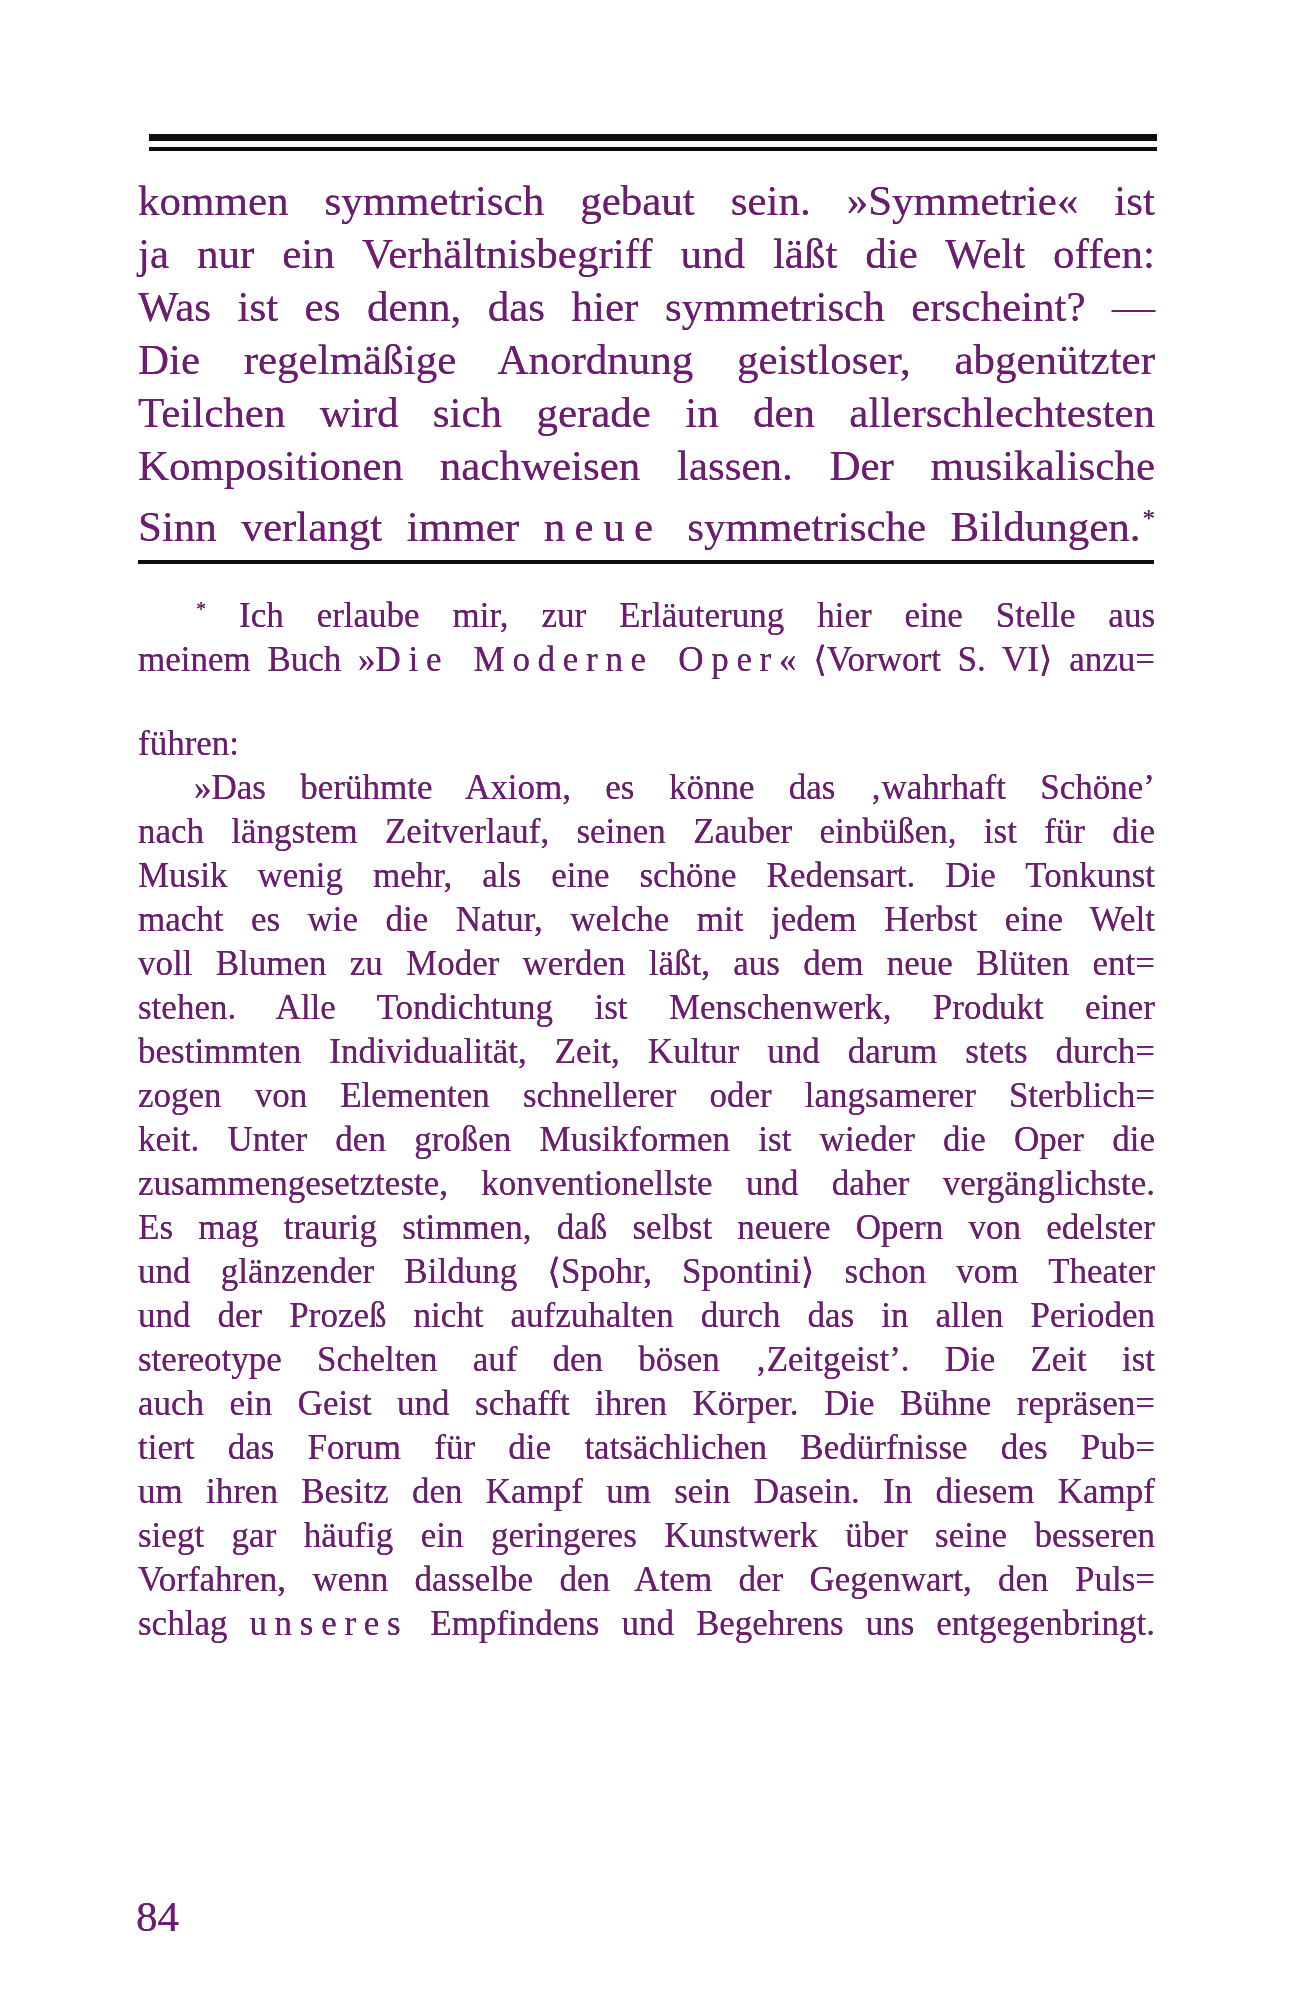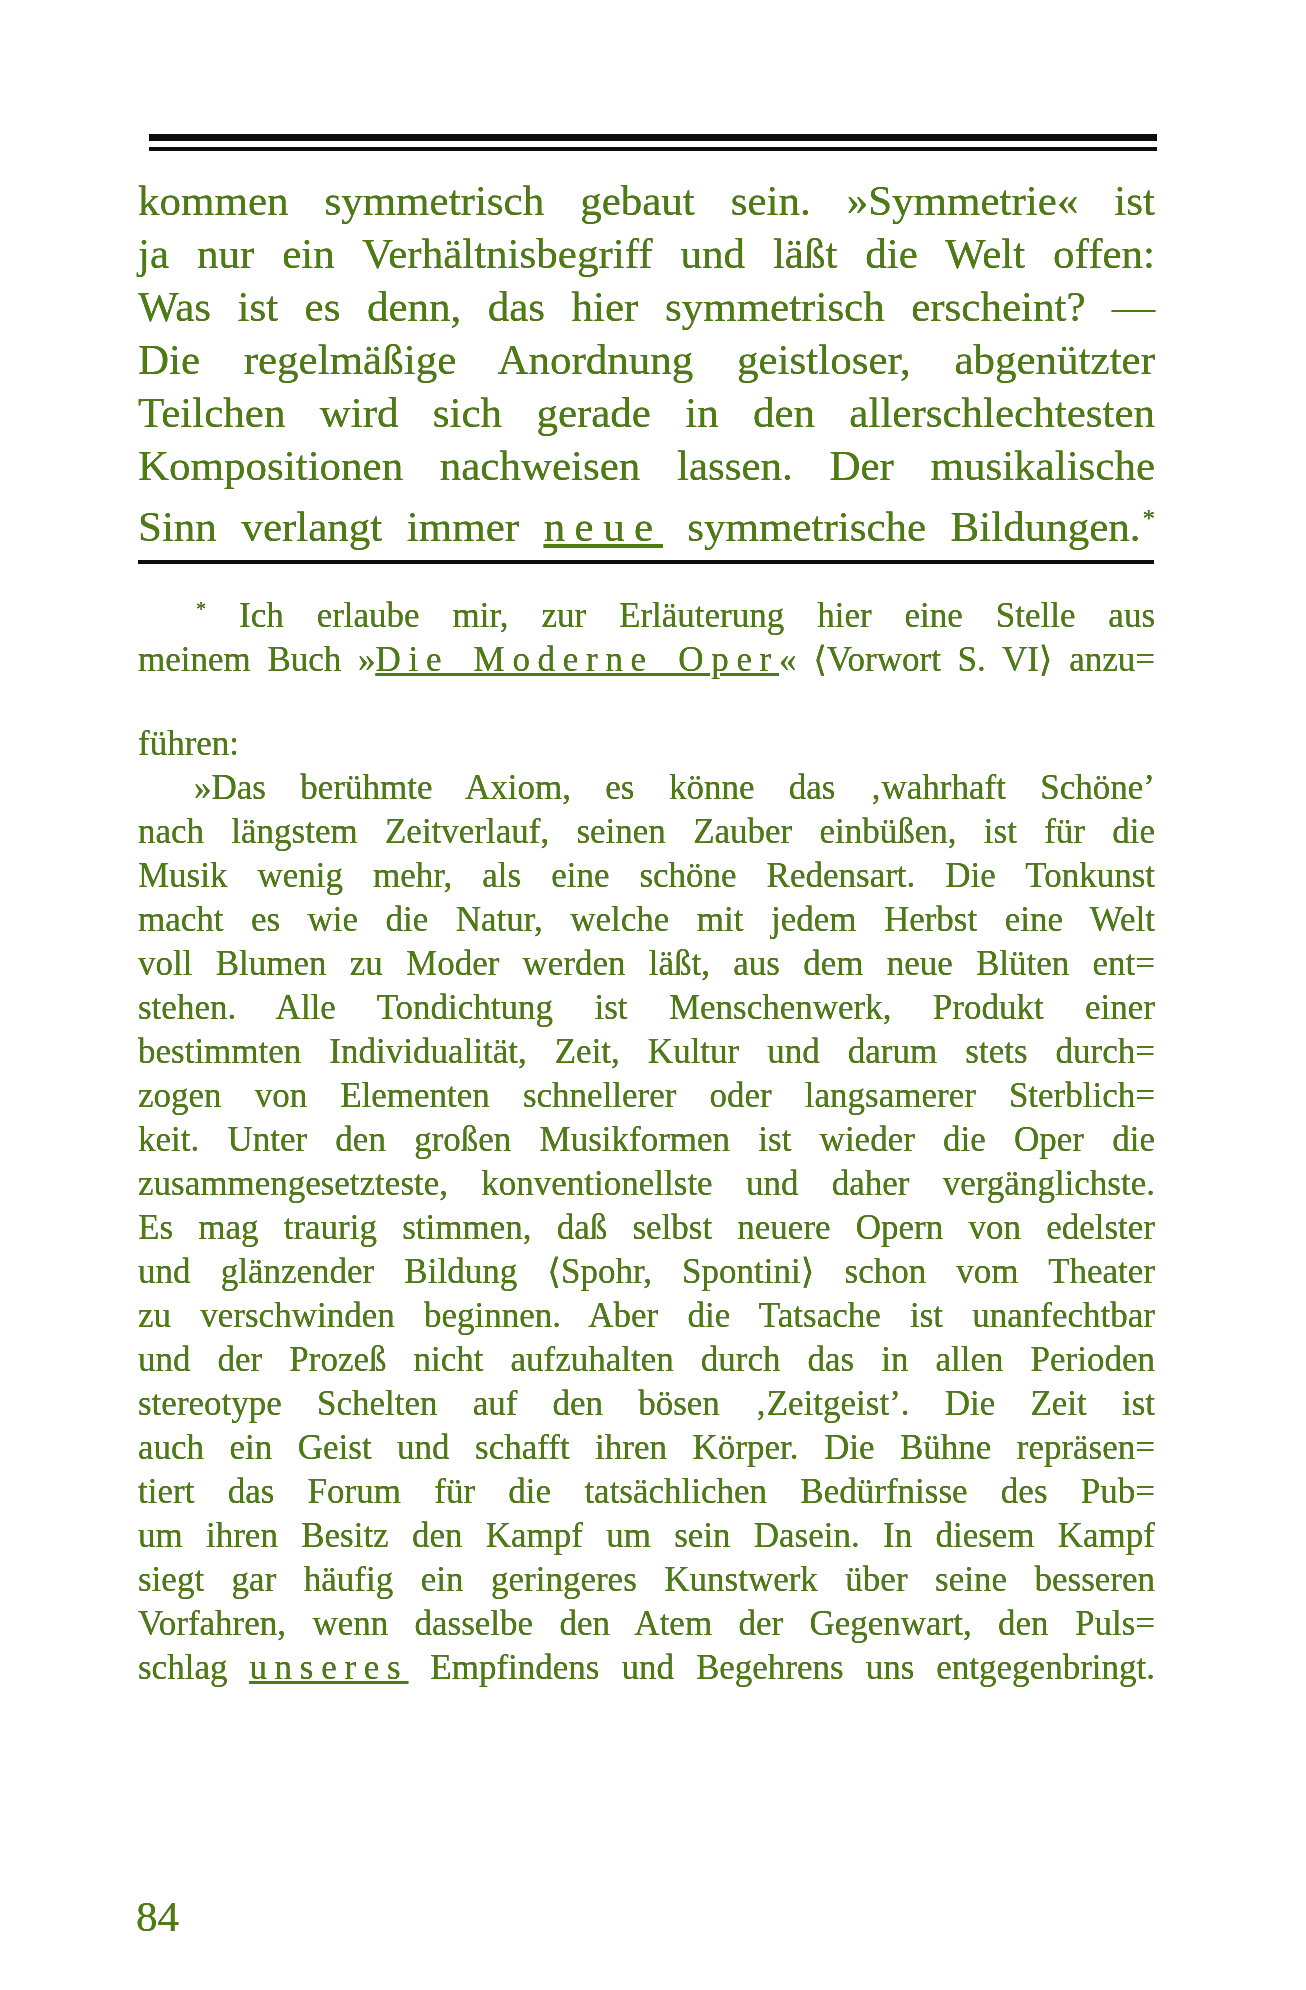--- a/index.html
+++ b/index.html
@@ -1,21 +1,21 @@
 <!DOCTYPE html>
 <html><head>
 <meta charset="utf-8">
 <style>
   html, body { margin: 0; padding: 0; background: #ffffff; }
   .page {
     position: relative;
     width: 1306px;
     height: 1990px;
     background: #ffffff;
-    color: #4d7c0f;
+    color: #701a75;
     font-family: "Liberation Serif", "DejaVu Serif", serif;
     overflow: hidden;
   }
   .top-rule {
     position: absolute;
     left: 149px;
     top: 134px;
     width: 1008px;
     height: 6px;
     border-top: 7px solid #0d0d0d;
@@ -47,21 +47,21 @@
     line-height: 44px;
     text-shadow: 0 0 0.5px rgba(0,0,0,0.75);
   }
   .line {
     text-align: justify;
     text-align-last: justify;
     white-space: normal;
   }
   .line.no-just { text-align-last: left; margin-top: 40px; }
   .line.indent { text-indent: 56px; }
-  .sperr { letter-spacing: 0.22em; text-decoration: underline; }
+  .sperr { letter-spacing: 0.22em; }
   .fnmark {
     font-size: 58%;
     vertical-align: 0.55em;
     letter-spacing: 0;
     padding-left: 2px;
   }
   .page-number {
     position: absolute;
     left: 136px;
     top: 1892px;
@@ -94,21 +94,20 @@
       <div class="line"><span>Musik wenig mehr, als eine schöne Redensart. Die Tonkunst</span></div>
       <div class="line"><span>macht es wie die Natur, welche mit jedem Herbst eine Welt</span></div>
       <div class="line"><span>voll Blumen zu Moder werden läßt, aus dem neue Blüten ent=</span></div>
       <div class="line"><span>stehen. Alle Tondichtung ist Menschenwerk, Produkt einer</span></div>
       <div class="line"><span>bestimmten Individualität, Zeit, Kultur und darum stets durch=</span></div>
       <div class="line"><span>zogen von Elementen schnellerer oder langsamerer Sterblich=</span></div>
       <div class="line"><span>keit. Unter den großen Musikformen ist wieder die Oper die</span></div>
       <div class="line"><span>zusammengesetzteste, konventionellste und daher vergänglichste.</span></div>
       <div class="line"><span>Es mag traurig stimmen, daß selbst neuere Opern von edelster</span></div>
       <div class="line"><span>und glänzender Bildung ⟨Spohr, Spontini⟩ schon vom Theater</span></div>
-      <div class="line"><span>zu verschwinden beginnen. Aber die Tatsache ist unanfechtbar</span></div>
       <div class="line"><span>und der Prozeß nicht aufzuhalten durch das in allen Perioden</span></div>
       <div class="line"><span>stereotype Schelten auf den bösen ‚Zeitgeist’. Die Zeit ist</span></div>
       <div class="line"><span>auch ein Geist und schafft ihren Körper. Die Bühne repräsen=</span></div>
       <div class="line"><span>tiert das Forum für die tatsächlichen Bedürfnisse des Pub=</span></div>
       <div class="line"><span>um ihren Besitz den Kampf um sein Dasein. In diesem Kampf</span></div>
       <div class="line"><span>siegt gar häufig ein geringeres Kunstwerk über seine besseren</span></div>
       <div class="line"><span>Vorfahren, wenn dasselbe den Atem der Gegenwart, den Puls=</span></div>
       <div class="line"><span>schlag </span><span class="sperr">unseres</span><span> Empfindens und Begehrens uns entgegenbringt.</span></div>
     </div>
   <div class="page-number">84</div>

